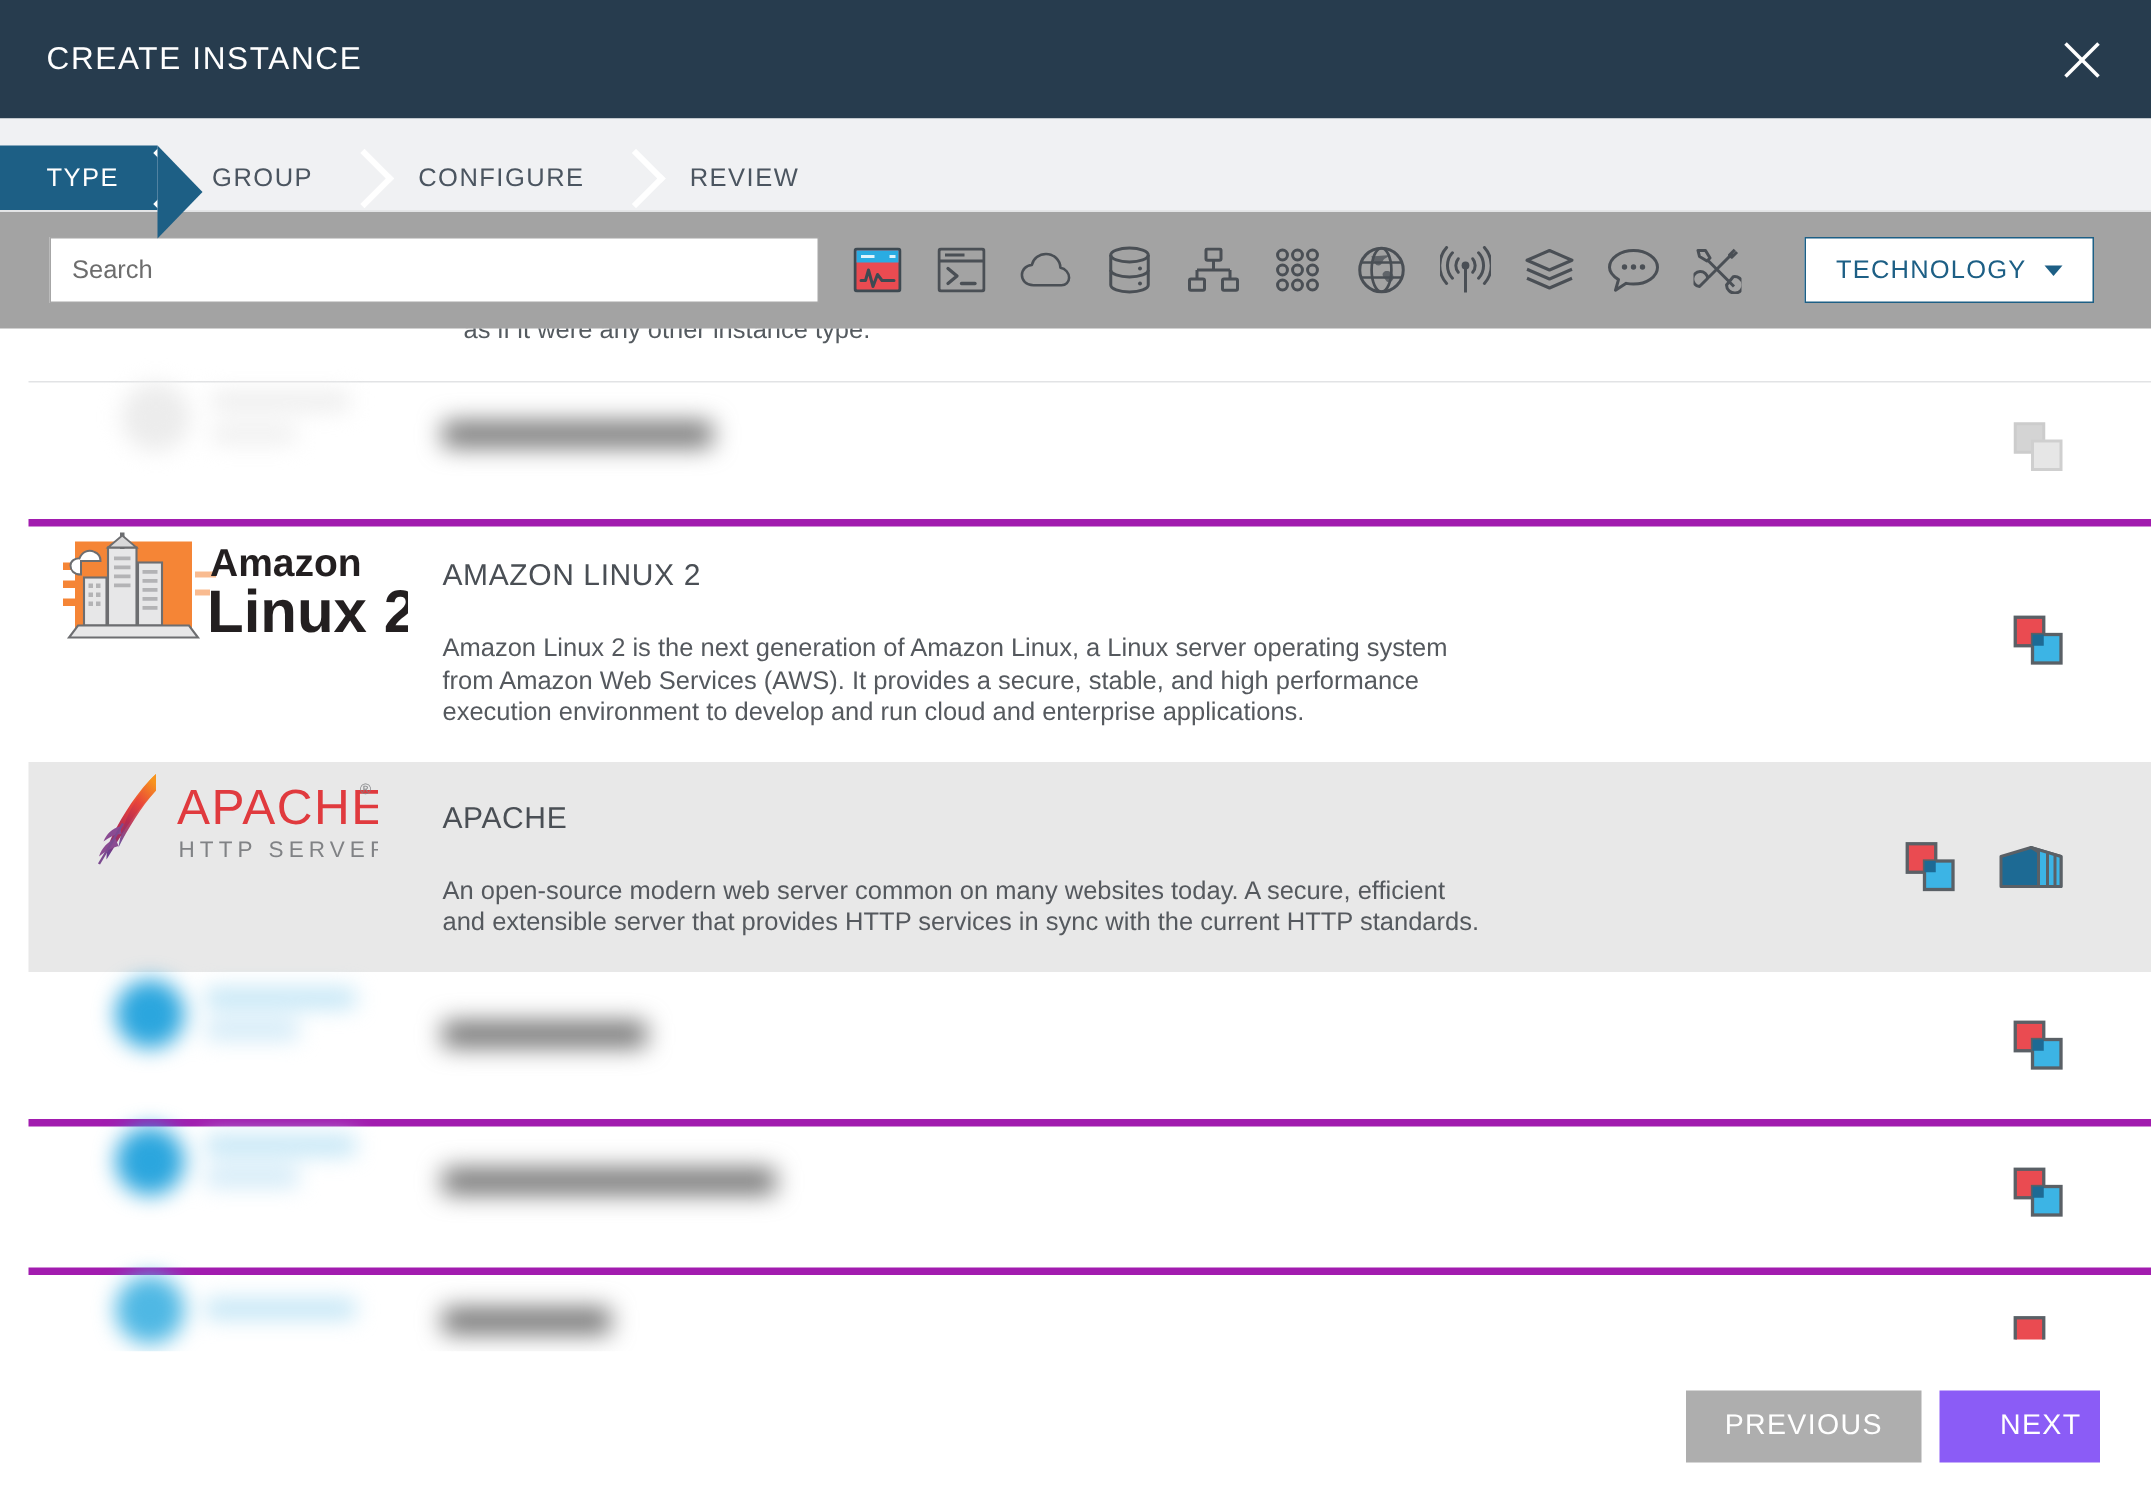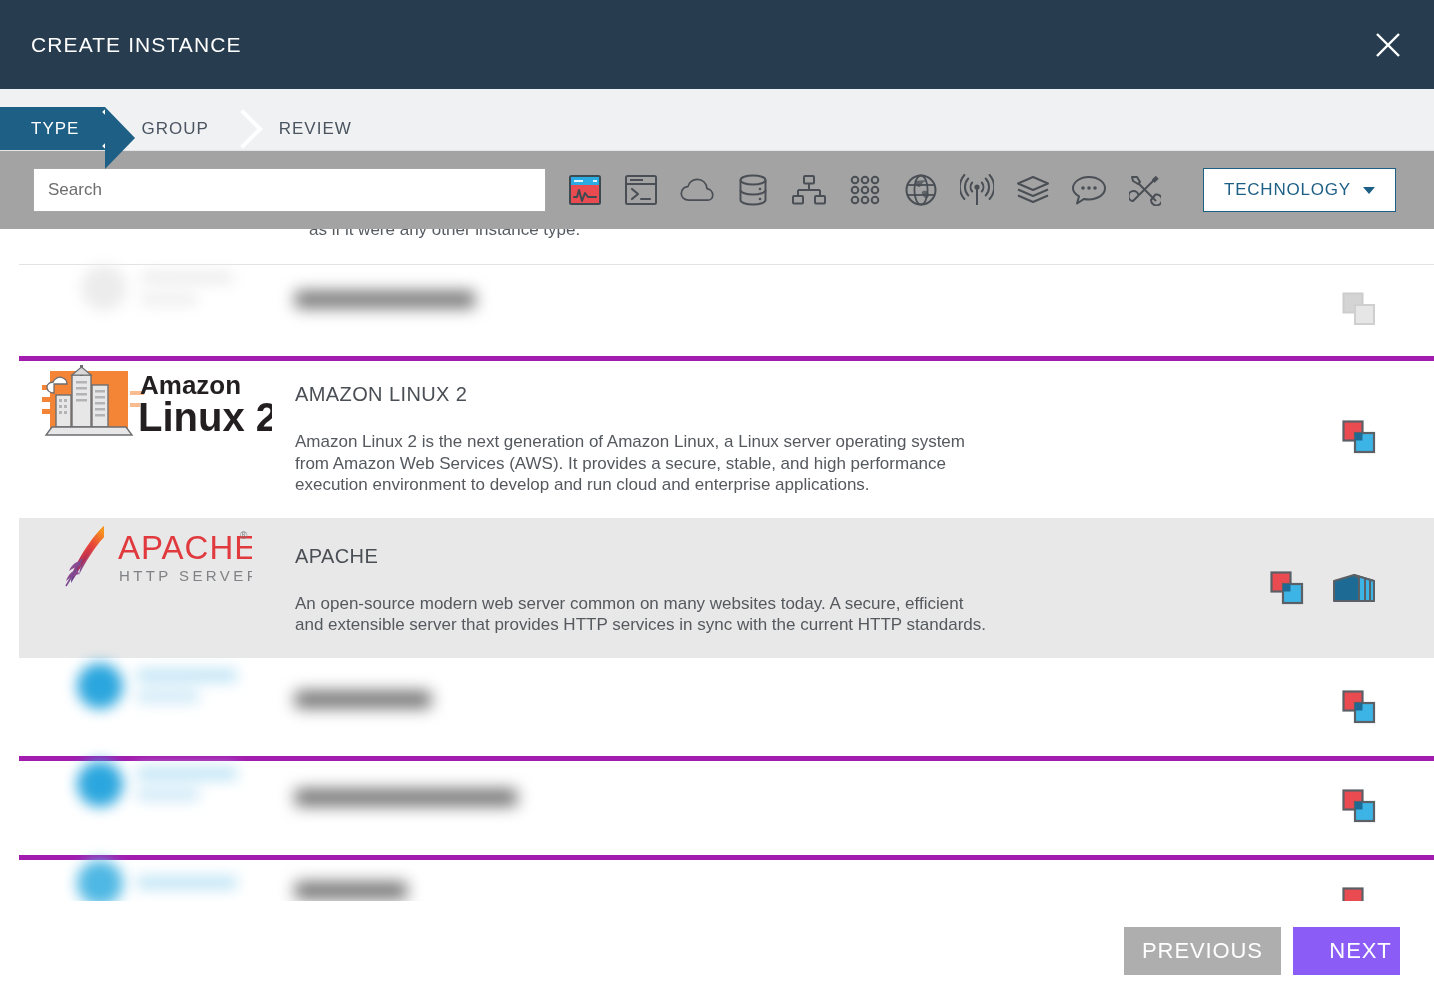--- a/index.html
+++ b/index.html
@@ -5,21 +5,21 @@
   * { box-sizing: border-box; margin: 0; padding: 0; }
   html, body {
     width: 1434px; height: 1000px;
     background: #ffffff;
     font-family: "Liberation Sans", sans-serif;
     overflow: hidden;
   }
 
   
   .titlebar {
-    height: 89px;
+    height: 79px;
     background: #273c4e;
     display: flex;
     align-items: center;
     justify-content: space-between;
     padding: 0 26px 0 31px;
     gap: 28px;
   }
   .titlebar .title {
     color: #ffffff;
     font-size: 21px;
@@ -218,21 +218,21 @@
     display: flex;
     align-items: center;
     justify-content: flex-end;
     gap: 12px;
     padding-right: 34px;
   }
   .btn {
     height: 48px;
     min-width: 157px;
     border: none;
-    font-size: 22px;
+    font-size: 19px;
     letter-spacing: 0.9px;
     color: #ffffff;
     cursor: pointer;
     font-family: "Liberation Sans", sans-serif;
   }
   .btn-prev { background: #aeaeae; }
   .btn-next { background: #8b5cf6; min-width: 107px; padding-left: 28px; }
 </style>
 </head>
 <body>
@@ -246,20 +246,23 @@
     </svg>
   </div>
 </div>
 
 <div class="stepper">
   <div class="step active">
     <span>TYPE</span>
   </div>
   <div class="step sep">
     <span>GROUP</span>
+  </div>
+  <div class="step sep">
+    <span>CONFIGURE</span>
   </div>
   <div class="step sep">
     <span>REVIEW</span>
   </div>
 </div>
 
 <div class="toolbar">
   <div class="search-wrap">
     <input class="search-input" type="text" placeholder="Search" style="">
   </div>

